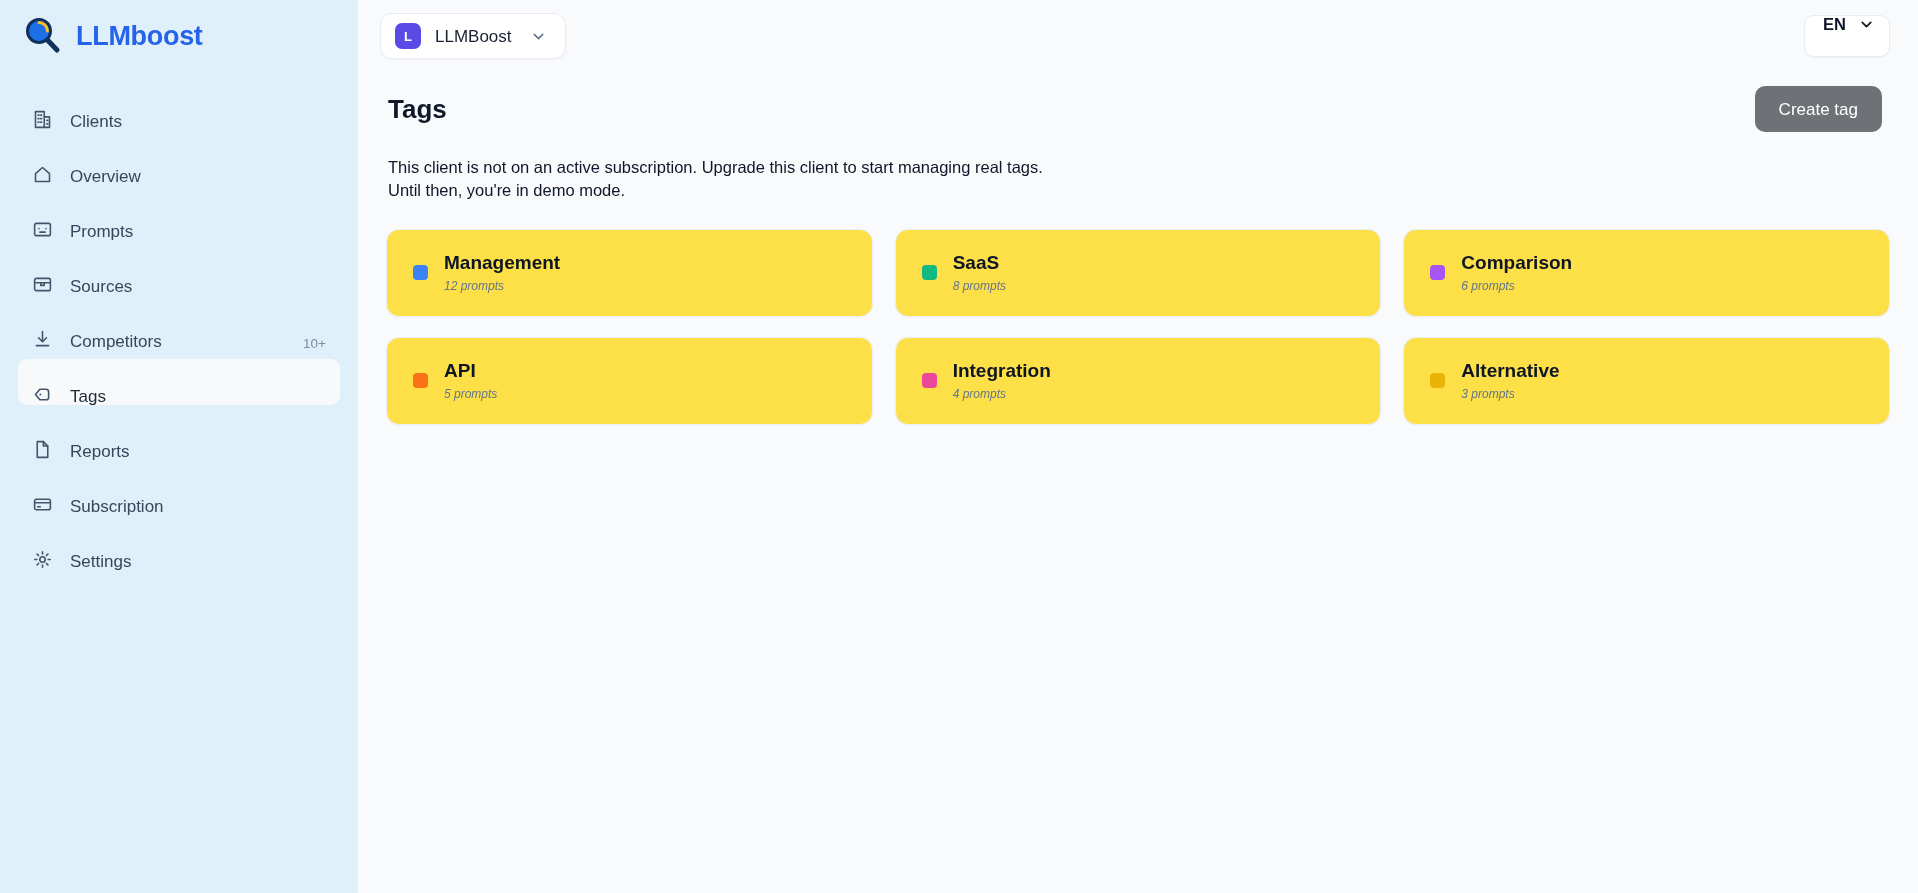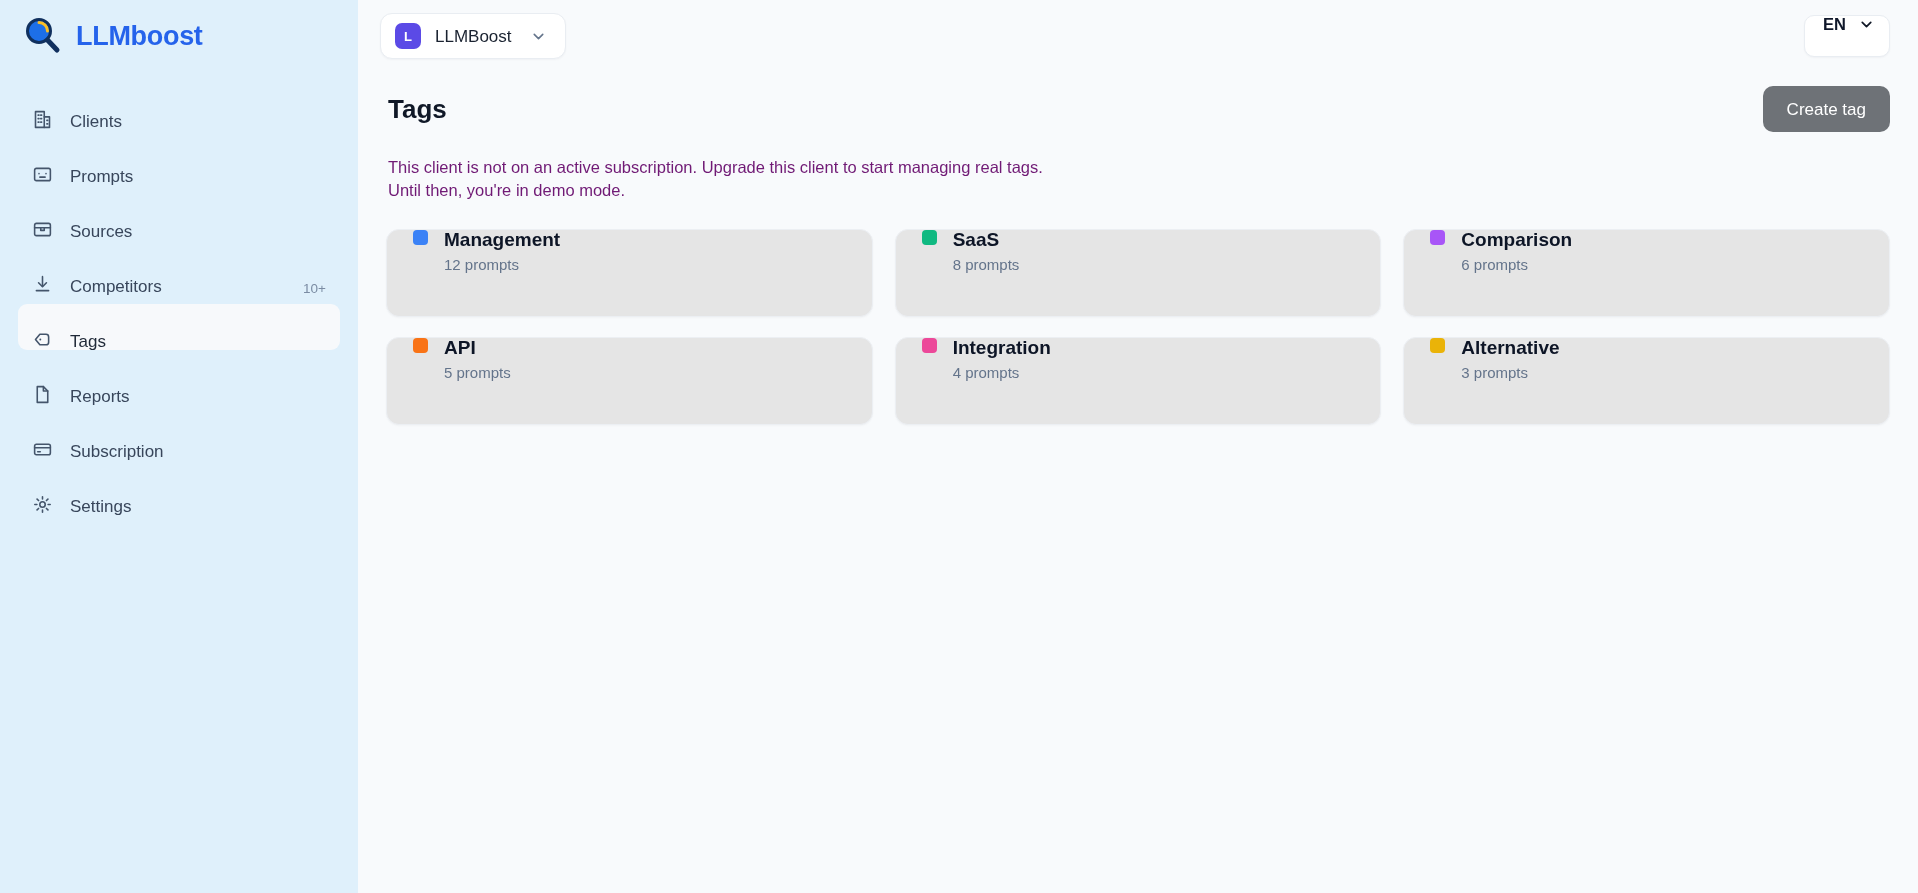--- a/index.html
+++ b/index.html
@@ -190,77 +190,79 @@
   }
   .page-title {
     font-size: 26px;
     font-weight: bold;
     color: #101827;
     line-height: 1.2;
     padding-left: 2px;
   }
   .create-btn {
     position: absolute;
-    right: 0;
+    right: 8px;
     top: 14px;
     background: #6e7277;
     color: #ffffff;
     border: none;
     border-radius: 10px;
     font-family: "Liberation Sans", sans-serif;
     font-size: 17px;
     height: 46px;
     padding: 10px 24px;
     cursor: pointer;
     line-height: 1;
   }
 
   .notice {
     padding: 22px 0 0 2px;
     font-size: 16.5px;
-    color: #701a75;
+    color: #0f172a;
     line-height: 1.42;
     max-width: 1100px;
   }
   .notice-line { display: block; }
 
   .tag-grid {
     margin-top: 26px;
     display: grid;
     grid-template-columns: repeat(3, 1fr);
     gap: 20px 22px;
   }
 
   .tag-card {
-    background: #e5e5e5;
+    background: #fde047;
     border: 1px solid #eceff3;
     border-radius: 13px;
     height: 88px;
     display: flex;
+    align-items: center;
     gap: 16px;
     padding: 0 26px 0 26px;
     cursor: pointer;
     box-shadow: 0 1px 2px rgba(15,23,42,0.03);
   }
   .tag-swatch {
     width: 15px; height: 15px;
     border-radius: 4px;
     flex: 0 0 15px;
   }
   .tag-text { display: flex; flex-direction: column; gap: 6px; }
   .tag-name {
     font-size: 19px;
     font-weight: bold;
     color: #0d1526;
     line-height: 1.1;
   }
   .tag-count {
-    font-size: 15px;
+    font-size: 12px;
     color: #64748b;
     line-height: 1.1;
+    font-style: italic;
   }
 </style>
 </head>
 <body>
 
 <div class="app">
 
   <aside class="sidebar" style="background: rgb(223, 240, 251);">
 
     <div class="brand">
@@ -276,20 +278,26 @@
 
       <div class="nav-item">
         <svg class="nav-icon" viewBox="0 0 24 24" fill="none" stroke="currentColor" stroke-width="1.8" stroke-linecap="round" stroke-linejoin="round">
           <rect x="4" y="3" width="10" height="18"></rect>
             <path d="M14 9h6v12h-6"></path>
           <path d="M7 7h1M10 7h1M7 11h1M10 11h1M7 15h1M10 15h1M17 13h1M17 17h1"></path>
         </svg>
         <span class="nav-label">Clients</span>
       </div>
 
+      <div class="nav-item">
+        <svg class="nav-icon" viewBox="0 0 24 24" fill="none" stroke="currentColor" stroke-width="1.8" stroke-linecap="round" stroke-linejoin="round">
+          <path d="M4 11l8-7 8 7v9H4z"></path>
+        </svg>
+        <span class="nav-label">Overview</span>
+      </div>
 
       <div class="nav-item">
         <svg class="nav-icon" viewBox="0 0 24 24" fill="none" stroke="currentColor" stroke-width="1.8" stroke-linecap="round" stroke-linejoin="round">
           <rect x="3" y="5" width="18" height="14" rx="2"></rect>
           <path d="M8 11h.01M16 11h.01M9 15h6"></path>
         </svg>
         <span class="nav-label">Prompts</span>
       </div>
 
       <div class="nav-item">

